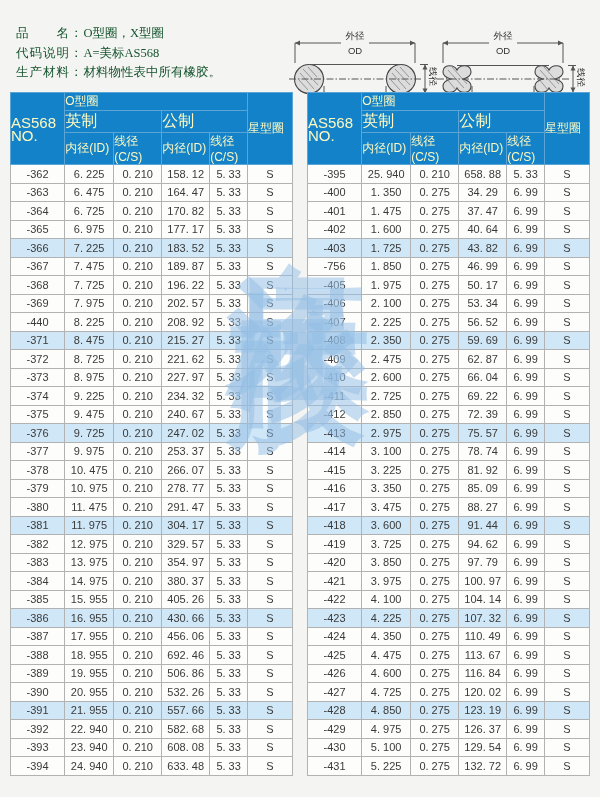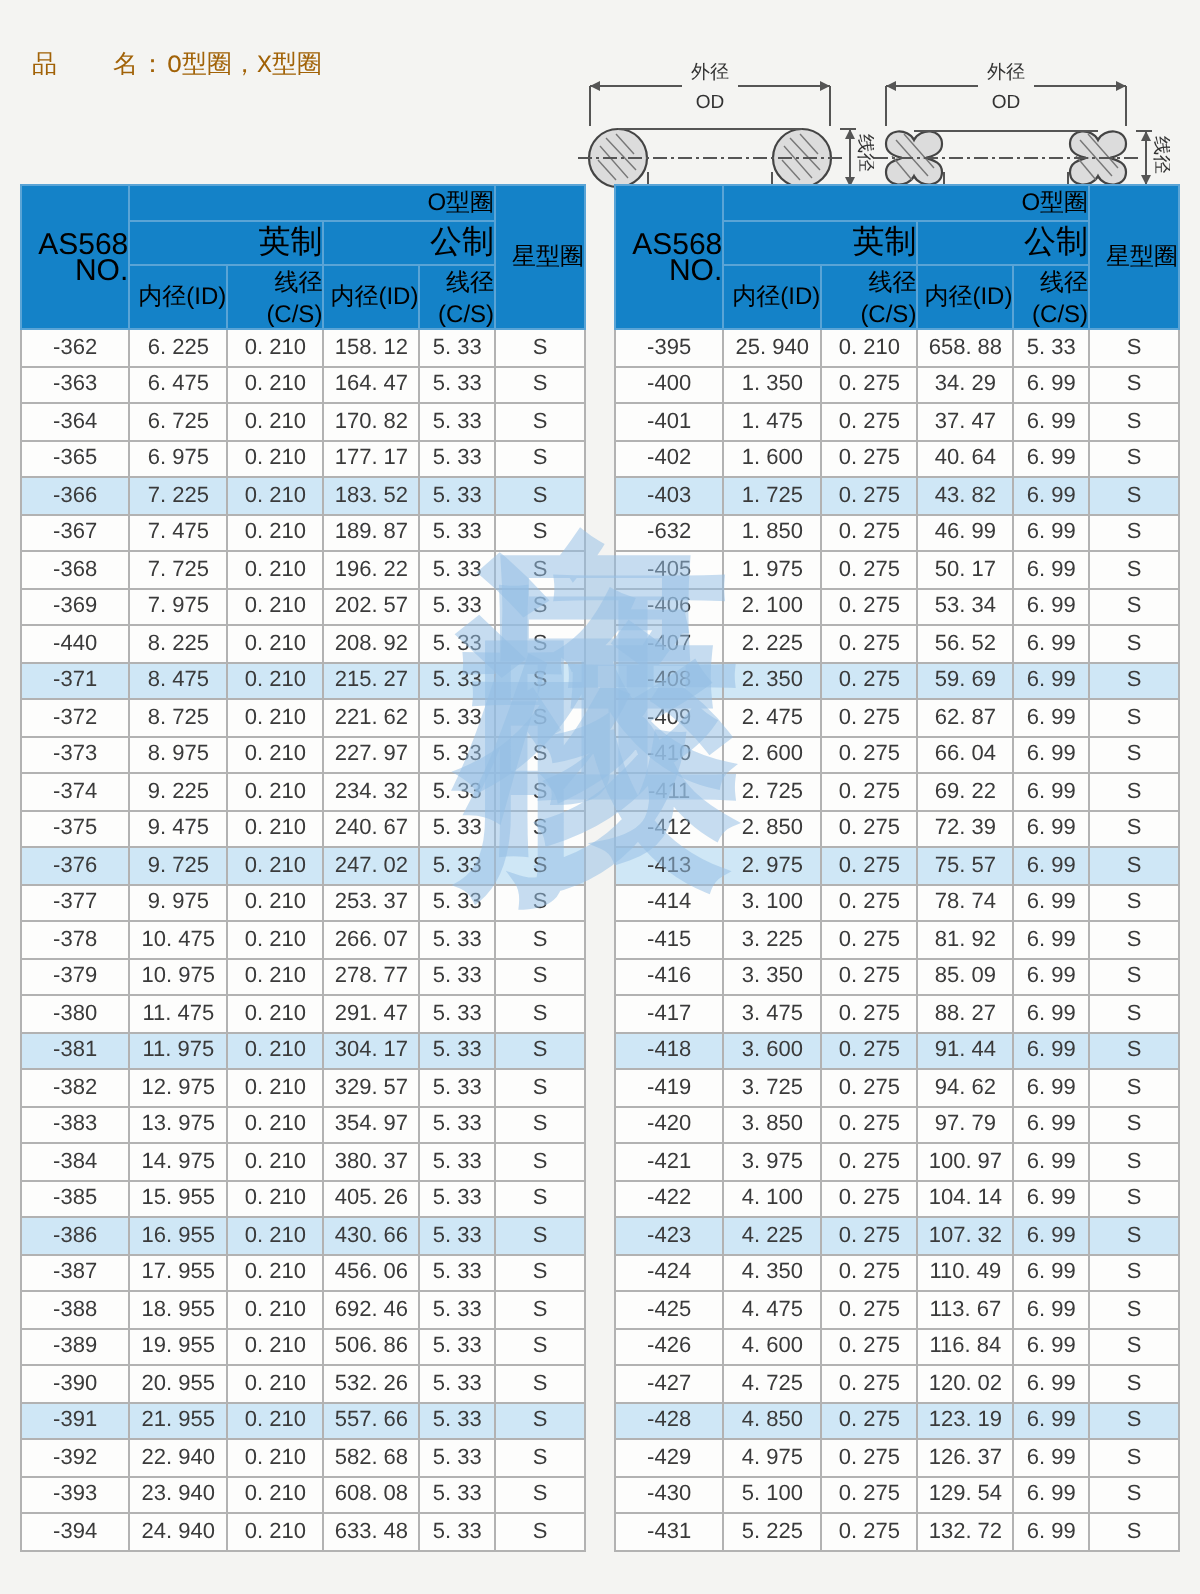--- a/index.html
+++ b/index.html
@@ -7,40 +7,40 @@
   body {
     width:600px; height:797px;
     background:#f4f4f2;
     font-family:"Liberation Sans", sans-serif;
     position:relative; overflow:hidden;
   }
   .page { position:relative; width:600px; height:797px; }
 
   
   .info { position:absolute; left:16px; top:24px; }
-  .info-line { font-size:12.5px; color:#a16207; line-height:19.5px;
-               font-family:Liberation Mono, monospace; white-space:pre; }
+  .info-line { font-size:12.5px; color:#14532d; line-height:19.5px;
+               font-family:Liberation Serif, serif; white-space:pre; }
   .info-line .lbl { letter-spacing:1px; }
 
   
   .diagrams { position:absolute; left:287px; top:2px; width:298px; height:88px; display:flex;margin-top:27px; }
   .diagram svg { display:block; }
   .dtext { font-size:9.5px; fill:#333; font-family:"Liberation Sans",sans-serif; }
   .dline { stroke:#555; stroke-width:1; fill:none; }
   .dfill { fill:#dcdcdc; stroke:#444; stroke-width:1.1; }
   .hatch { stroke:#777; stroke-width:0.7; }
 
   
   table.spec { position:absolute; top:92px; border-collapse:collapse; table-layout:fixed;
                width:283px; background:#fdfdfc; }
   table.spec.left  { left:10px; }
   table.spec.right { left:307px; }
   table.spec th {
-    background:#1482c8; color:#000000; font-weight:normal;
-    border:1px solid #5aa4d6; padding:0; text-align:right;
+    background:#1482c8; color:#fef9c3; font-weight:normal;
+    border:1px solid #5aa4d6; padding:0; text-align:left;
   }
   table.spec .h-no   { font-size:15px; line-height:13px; }
   table.spec .h-grp  { font-size:12px; height:16px; }
   table.spec .h-sys  { font-size:16px; height:13px; }
   table.spec .h-col  { font-size:12px; height:15px; }
   table.spec td {
     border:1px solid #b2b2b2; height:18.5px; padding:0;
     text-align:center; font-size:11px; color:#3a3a3a;
     white-space:pre;
   }
@@ -59,20 +59,22 @@
     font-family:"DejaVu Sans", sans-serif;
   }
 </style>
 </head>
 <body>
 
 <div class="page">
 
   <div class="info">
     <div class="info-line"><span class="lbl">品　　名：</span><span>O型圈，X型圈</span></div>
+    <div class="info-line"><span class="lbl">代码说明：</span><span>A=美标AS568</span></div>
+    <div class="info-line"><span class="lbl">生产材料：</span><span>材料物性表中所有橡胶。</span></div>
   </div>
 
   <div class="diagrams">
 
     <div class="diagram">
       <svg width="150" height="88" viewBox="0 0 150 88">
         <text class="dtext" x="68" y="10" text-anchor="middle">外径</text>
         <line class="dline" x1="8" y1="14" x2="54" y2="14"></line>
         <line class="dline" x1="82" y1="14" x2="128" y2="14"></line>
         <path d="M8,14 l5,-2.5 v5 z" fill="#555"></path>
@@ -506,21 +508,21 @@
         </tr>
         <tr class="hl">
           <td>-403</td>
           <td>1. 725</td>
           <td>0. 275</td>
           <td>43. 82</td>
           <td>6. 99</td>
           <td class="star">S</td>
         </tr>
         <tr>
-          <td>-632</td>
+          <td>-756</td>
           <td>1. 850</td>
           <td>0. 275</td>
           <td>46. 99</td>
           <td>6. 99</td>
           <td class="star">S</td>
         </tr>
         <tr>
           <td>-405</td>
           <td>1. 975</td>
           <td>0. 275</td>

